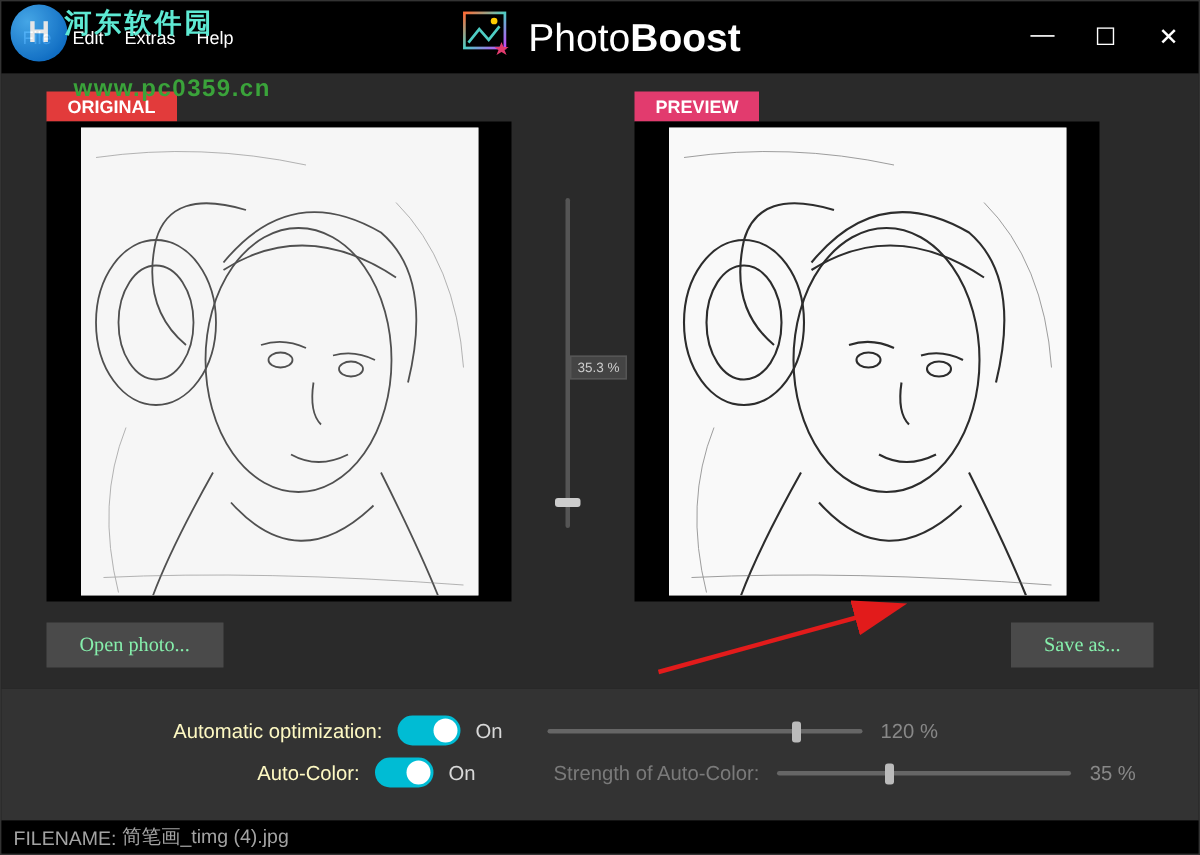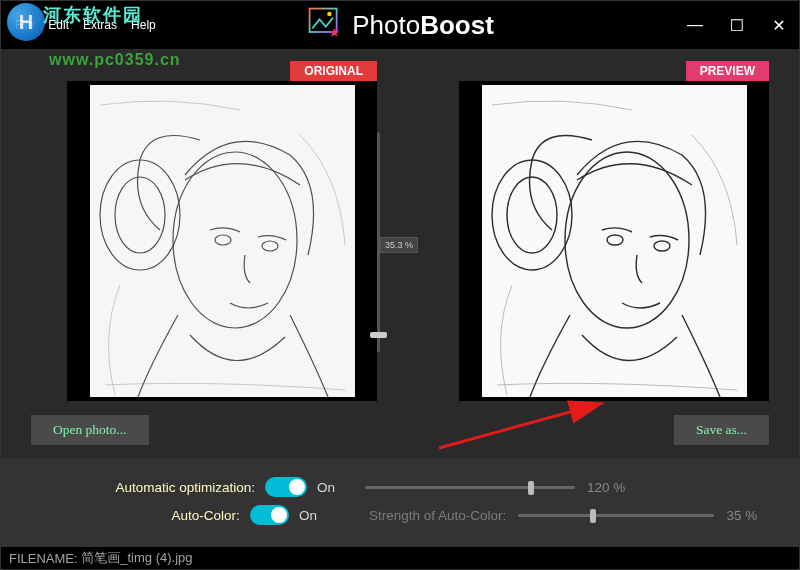--- a/index.html
+++ b/index.html
@@ -16,21 +16,21 @@
 .app-title b { font-weight: 600; }
 .win-controls { margin-left: auto; display: flex; gap: 18px; color: #fff; font-size: 16px; z-index: 3; }
 .win-btn { width: 24px; text-align: center; cursor: pointer; }
 
 .watermark { position: absolute; top: 0; left: 0; z-index: 4; pointer-events: none; }
 .watermark .logo-circ { position: absolute; top: 2px; left: 6px; width: 38px; height: 38px; border-radius: 50%; background: radial-gradient(circle at 30% 30%, #4db8ff, #0066cc); display: flex; align-items: center; justify-content: center; font-weight: bold; color: #fff; font-size: 20px; opacity: 0.9; }
 .watermark .wm-text1 { position: absolute; top: 2px; left: 42px; color: #5eead4; font-size: 18px; font-weight: bold; white-space: nowrap; letter-spacing: 2px; }
 .watermark .wm-text2 { position: absolute; top: 26px; left: 48px; color: #3aa33a; font-size: 16px; font-weight: bold; white-space: nowrap; letter-spacing: 1px; margin-top: 24px; }
 
 .work-area { height: 410px; background: #2a2a2a; display: flex; padding: 12px 30px 56px 30px; gap: 0; position: relative; }
-.panel { flex: 1; display: flex; flex-direction: column; align-items: flex-end; }
+.panel { flex: 1; display: flex; flex-direction: column; align-items: flex-start; }
 .badge { font-size: 12px; font-weight: bold; padding: 3px 14px; color: #fff; margin-bottom: 0; }
 .badge-orig { background: #e23b3b; }
 .badge-prev { background: #e23b6e; }
 .image-box { width: 310px; height: 320px; background: #000; display: flex; align-items: center; justify-content: center; }
 .sketch { width: 265px; height: 312px; background: #f7f7f7; position: relative; overflow: hidden; }
 
 .divider-col { width: 46px; display: flex; flex-direction: row; align-items: center; padding-top: 20px; }
 .vslider-track { width: 3px; height: 220px; background: #555; position: relative; border-radius: 2px; }
 .vslider-thumb { position: absolute; left: -7px; width: 17px; height: 6px; background: #ccc; border-radius: 2px; top: 200px; }
 .zoom-label { margin-top: 6px; background: #444; color: #ccc; font-size: 9px; padding: 2px 4px; border: 1px solid #555; }

